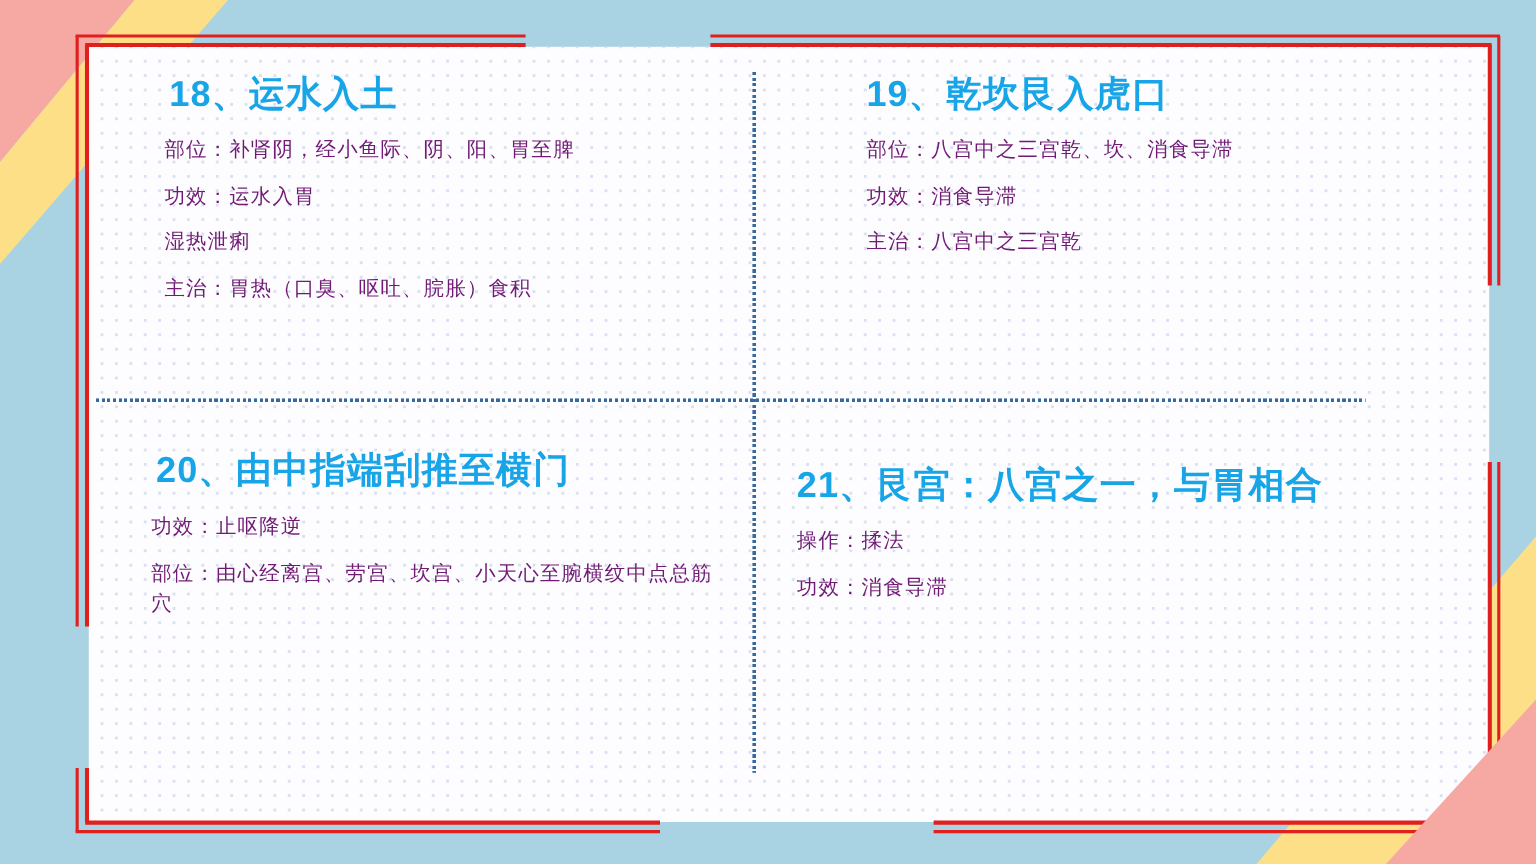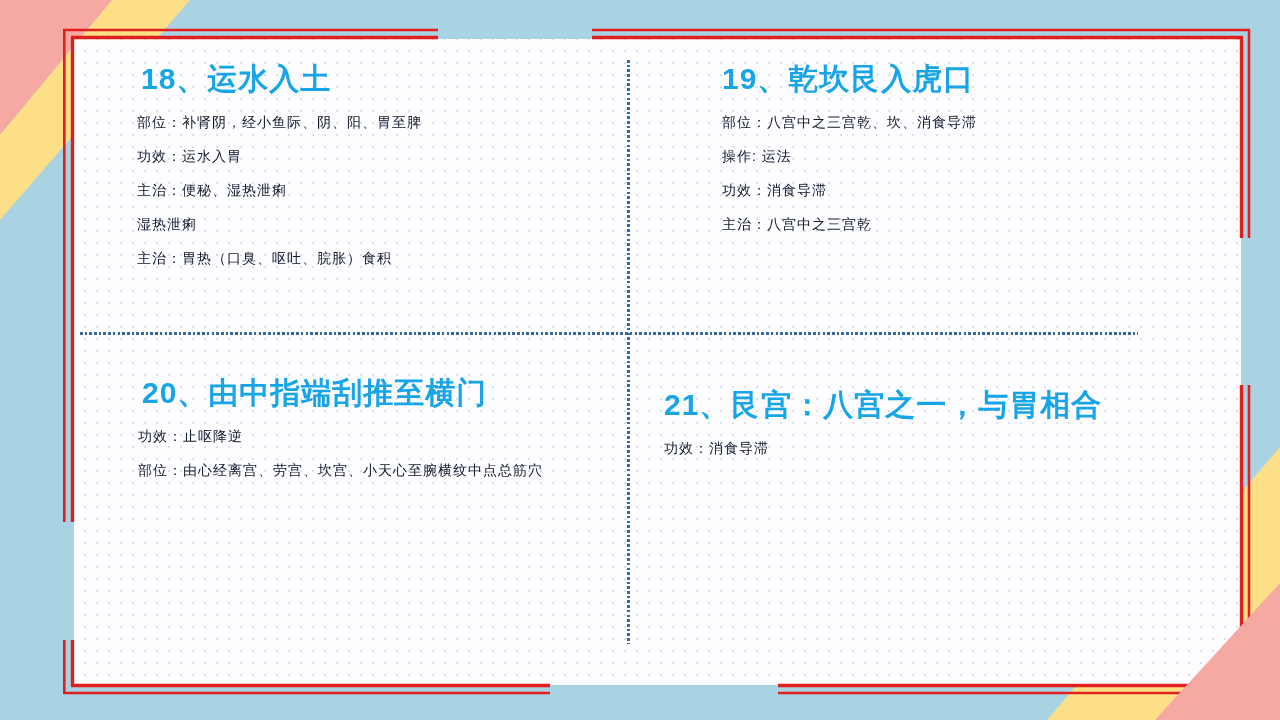--- a/index.html
+++ b/index.html
@@ -30,26 +30,26 @@
   .frame-svg{position:absolute;left:0;top:0;z-index:4;}
   .corner-svg{position:absolute;left:0;top:0;z-index:6;}
   
   .section{position:absolute;z-index:5;}
   .sec-title{
     font-size:30px;font-weight:bold;color:#17a5e8;
     letter-spacing:1px;line-height:1.2;margin:0 0 15px 0;
   }
   .sec-title.indent{margin-left:4px;}
   .sec-line{
-    font-size:14px;color:#0f172a;letter-spacing:1px;
+    font-size:17px;color:#701a75;letter-spacing:1px;
     line-height:1.5;margin:0 0 13px 0;
   }
   #sec-18{left:137px;top:61px;width:490px;}
   #sec-19{left:690px;top:61px;width:540px;margin-left:32px;}
-  #sec-20{left:138px;top:375px;width:480px;}
+  #sec-20{left:126px;top:375px;width:480px;}
   #sec-21{left:664px;top:387px;width:560px;}
 </style>
 </head>
 <body>
 
 <svg class="layer" width="1280" height="720" aria-hidden="true">
   <rect x="0" y="0" width="1280" height="720" fill="#a9d3e3"></rect>
   <polygon points="0,0 112,0 0,135" fill="#f6a8a3"></polygon>
   <polygon points="112,0 190,0 0,220 0,135" fill="#fcdf86"></polygon>
   <polygon points="1047,720 1280,447 1280,720" fill="#fcdf86"></polygon>
@@ -72,39 +72,38 @@
   </g>
 </svg>
 
 <div class="divider-v"></div>
 <div class="divider-h"></div>
 
 <div class="section" id="sec-18">
   <h2 class="sec-title indent">18、运水入土</h2>
   <p class="sec-line">部位：补肾阴，经小鱼际、阴、阳、胃至脾</p>
   <p class="sec-line">功效：运水入胃</p>
-  <p class="sec-line">主治：便秘、湿热泄痢</p>
   <p class="sec-line">湿热泄痢</p>
   <p class="sec-line">主治：胃热（口臭、呕吐、脘胀）食积</p>
 </div>
 
 <div class="section" id="sec-19">
   <h2 class="sec-title">19、乾坎艮入虎口</h2>
   <p class="sec-line">部位：八宫中之三宫乾、坎、消食导滞</p>
-  <p class="sec-line">操作: 运法</p>
   <p class="sec-line">功效：消食导滞</p>
   <p class="sec-line">主治：八宫中之三宫乾</p>
 </div>
 
 <div class="section" id="sec-20">
   <h2 class="sec-title indent">20、由中指端刮推至横门</h2>
   <p class="sec-line">功效：止呕降逆</p>
   <p class="sec-line">部位：由心经离宫、劳宫、坎宫、小天心至腕横纹中点总筋穴</p>
 </div>
 
 <div class="section" id="sec-21">
   <h2 class="sec-title">21、艮宫：八宫之一，与胃相合</h2>
+  <p class="sec-line">操作：揉法</p>
   <p class="sec-line">功效：消食导滞</p>
 </div>
 
 <svg class="corner-svg" width="1280" height="720" aria-hidden="true">
   <polygon points="1155,720 1280,583 1280,720" fill="#f6a8a3"></polygon>
 </svg>
 
 </body></html>

